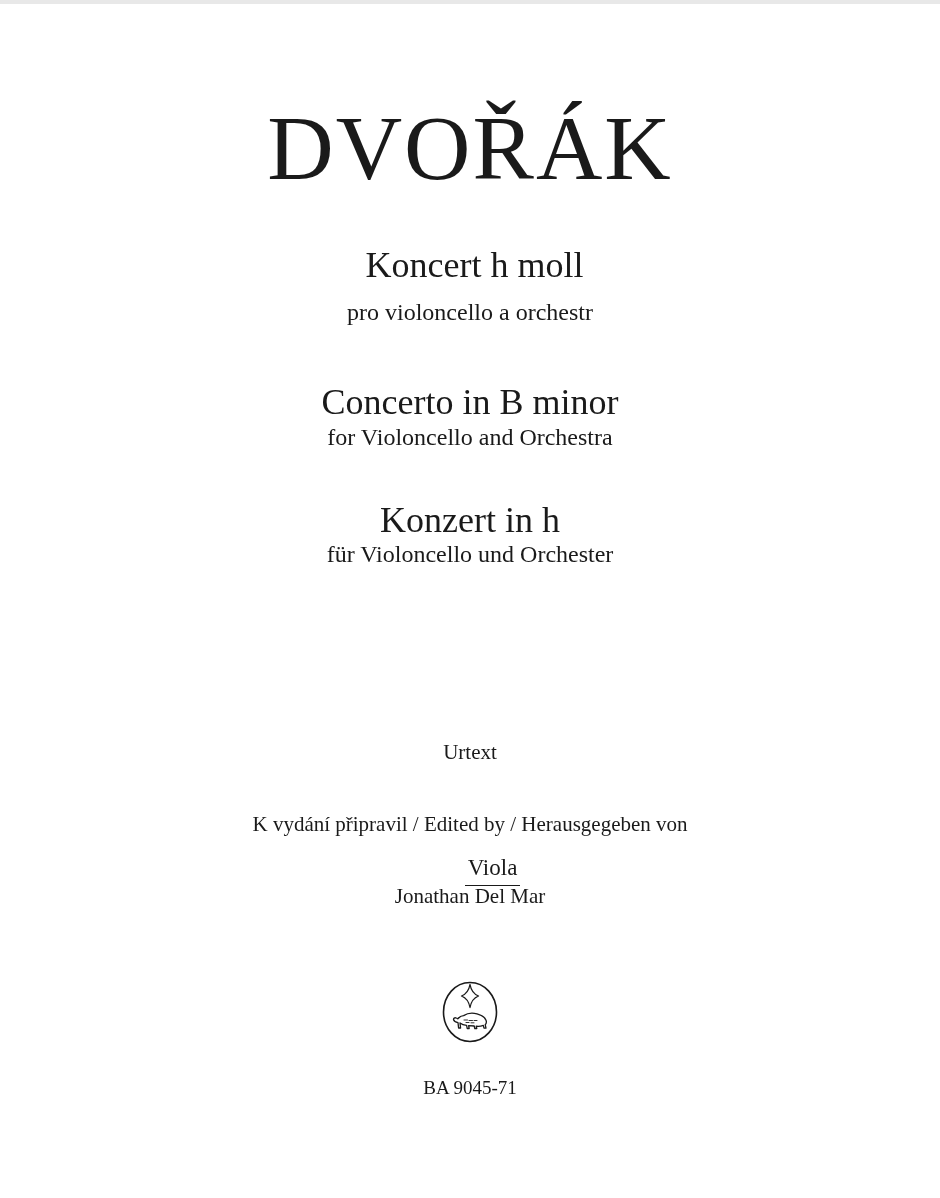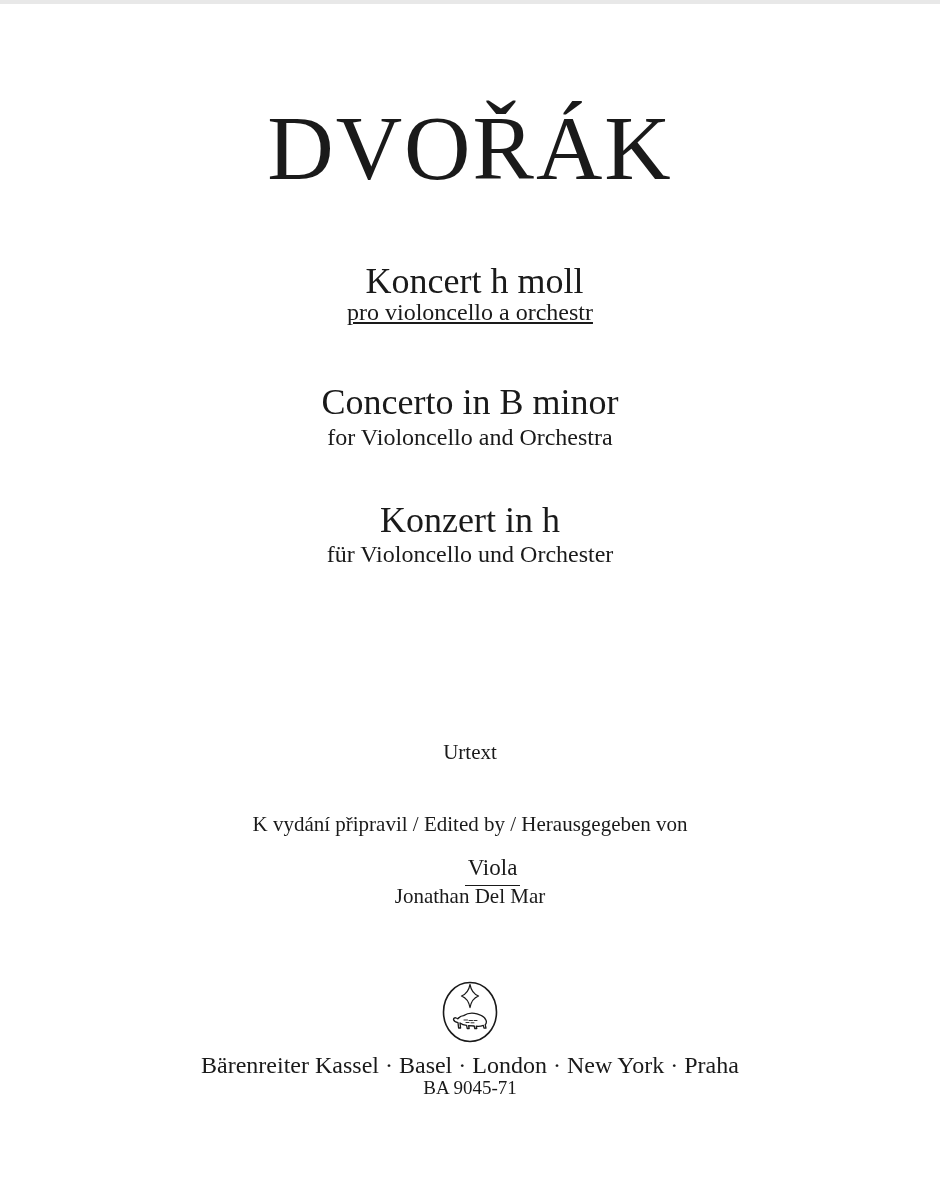--- a/index.html
+++ b/index.html
@@ -23,22 +23,22 @@
   }
   .composer {
     top: 96px;
     font-size: 92px;
     letter-spacing: 2px;
     font-weight: 400;
     line-height: 1.05;
   }
   .title-main { font-size: 36px; font-weight: 400; }
   .title-sub  { font-size: 24px; font-weight: 400; }
-  .t-cs-main { top: 256px; padding-left: 9px; }
-  .t-cs-sub  { top: 295px; text-decoration: underline; }
+  .t-cs-main { top: 240px; padding-left: 9px; }
+  .t-cs-sub  { top: 295px; }
   .t-en-main { top: 377px; }
   .t-en-sub  { top: 420px; }
   .t-de-main { top: 495px; }
   .t-de-sub  { top: 537px; }
   .opus { top: 613px; font-size: 26px; }
   .edition { top: 688px; font-size: 21px; line-height: 24px; }
   .part-wrap { top: 825px; font-size: 23px; padding-left: 22px; }
   .part-label {
     display: inline-block;
     border-bottom: 1.5px solid #1a1a1a;
@@ -97,17 +97,16 @@
         C41.2 47.2 38.6 47.5 36.2 47.2
         L36.8 49.5 L34.8 49.5 L34.2 47
         L28.6 46.6 L29.2 49.5 L27.2 49.5 L26.6 46.4
         C24 46.3 21.6 45.4 20 44
         L20.6 49 L18.6 49 L18 43.6
         C15.8 43.2 13.9 42 13.5 40.5 Z"></path>
       <path stroke-width="0.9" d="M24 41 l3.5 0 M29 41.5 l3.5 0 M34 41.5 l3 0 M26 43.5 l3 0 M31 43.8 l3 0"></path>
     </svg>
   </div>
 
-  <div class="centered publisher-line">Bärenreiter Kassel · Basel · London · New York · Praha</div>
 
   <div class="centered catalog-line">BA 9045-71</div>
 
 </div>
 
 </body></html>

